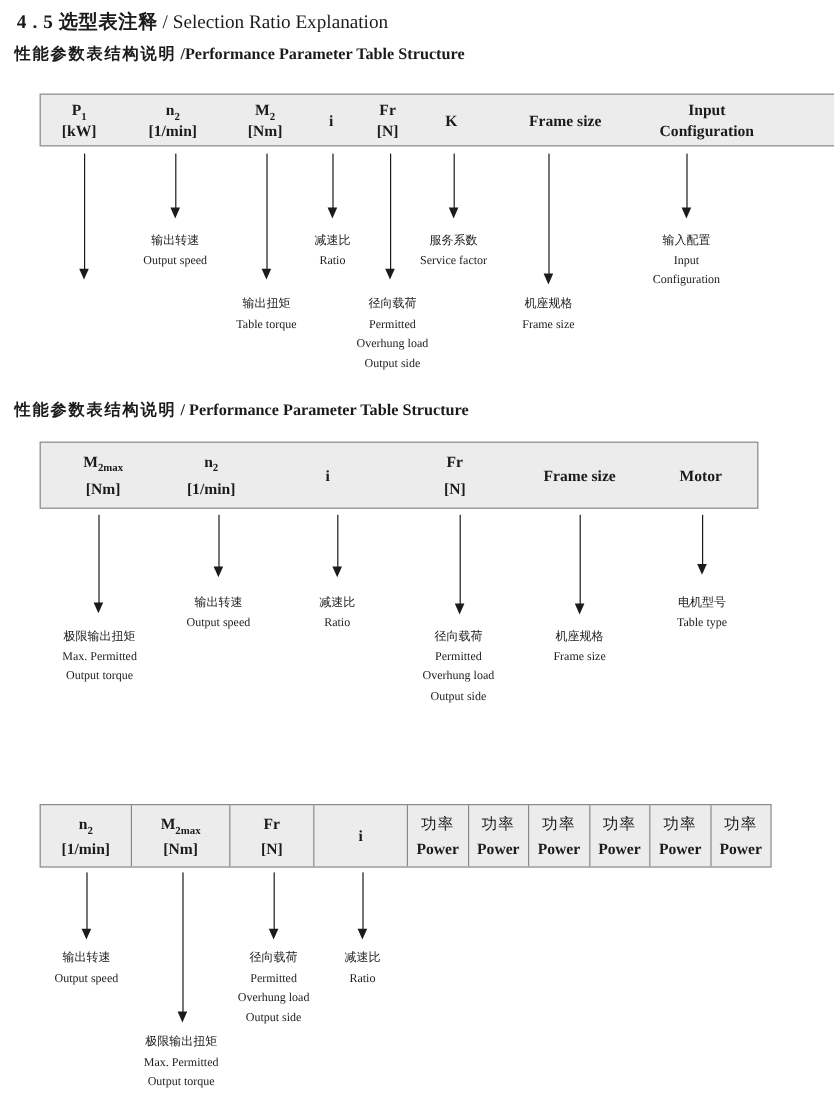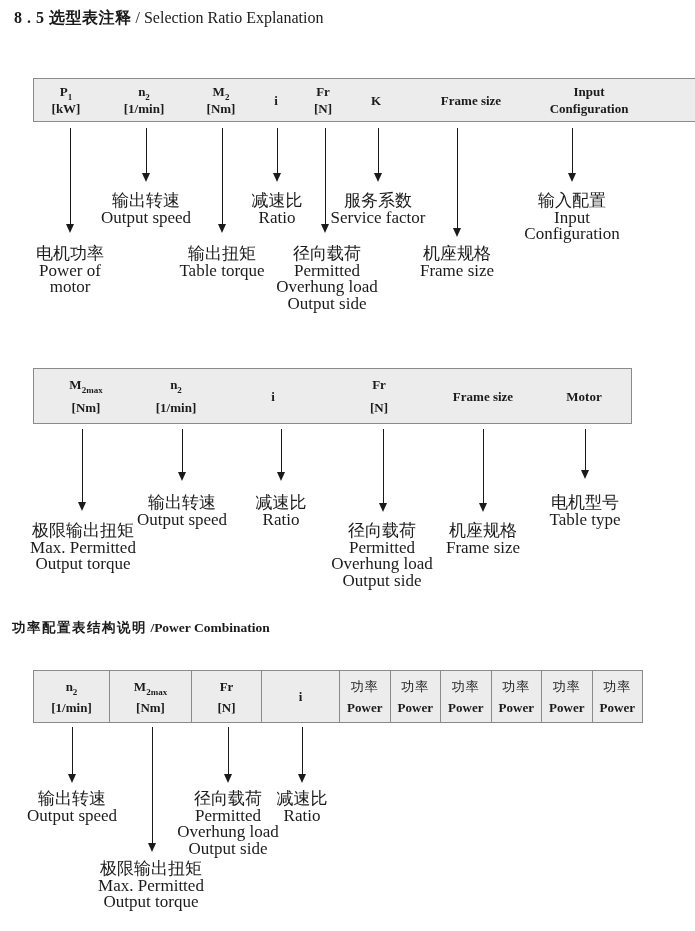--- a/index.html
+++ b/index.html
@@ -23,33 +23,37 @@
   .l2{line-height:17px;}
   .l2:empty{display:none;}
   .t2 .l1,.t2 .l2{line-height:23px;}
   .t3 .l1,.t3 .l2{line-height:21px;}
   sub{font-size:9px;line-height:0;}
   .pw .l1{font-weight:400;letter-spacing:1px;}
   .arrow{position:absolute;width:9px;}
   .arrow::before{content:"";position:absolute;left:4px;top:0;bottom:7px;width:1px;background:#1b1b1b;}
   .arrow::after{content:"";position:absolute;left:0;bottom:0;width:0;height:0;
         border-left:4.5px solid transparent;border-right:4.5px solid transparent;border-top:9px solid #1b1b1b;}
-  .lbl{position:absolute;transform:translateX(-50%);text-align:center;font-size:17px;
+  .lbl{position:absolute;transform:translateX(-50%);text-align:center;font-size:10px;
        line-height:16.5px;white-space:pre-line;}
 </style>
 </head>
 <body>
 
 <div class="page">
 
   <div class="title">
-    <span class="tzh">8 . 5 选型表注释</span>
+    <span class="tzh">4 . 5 选型表注释</span>
     <span class="ten">/ Selection Ratio Explanation</span>
   </div>
 
+  <div class="sec-h" style="top:36px">
+    <span class="hzh">性能参数表结构说明</span>
+    <span class="hen">/Performance Parameter Table Structure</span>
+  </div>
 
   <div class="tbl t1">
     <div class="cell" style="left:32px">
       <div class="l1"><span>P</span><sub>1</sub></div>
       <div class="l2">[kW]</div>
     </div>
     <div class="cell" style="left:110px">
       <div class="l1"><span>n</span><sub>2</sub></div>
       <div class="l2">[1/min]</div>
     </div>
@@ -81,41 +85,42 @@
 
   <div class="arrow" style="left:66px;top:128px;height:105px"></div>
   <div class="arrow" style="left:142px;top:128px;height:54px"></div>
   <div class="arrow" style="left:218px;top:128px;height:105px"></div>
   <div class="arrow" style="left:273px;top:128px;height:54px"></div>
   <div class="arrow" style="left:321px;top:128px;height:105px"></div>
   <div class="arrow" style="left:374px;top:128px;height:54px"></div>
   <div class="arrow" style="left:453px;top:128px;height:109px"></div>
   <div class="arrow" style="left:568px;top:128px;height:54px"></div>
 
-  <div class="lbl" style="left:70px;top:246px">电机功率
-Power of
-motor</div>
   <div class="lbl" style="left:146px;top:193px">输出转速
 Output speed</div>
   <div class="lbl" style="left:222px;top:246px">输出扭矩
 Table torque</div>
   <div class="lbl" style="left:277px;top:193px">减速比
 Ratio</div>
   <div class="lbl" style="left:327px;top:246px">径向载荷
 Permitted
 Overhung load
 Output side</div>
   <div class="lbl" style="left:378px;top:193px">服务系数
 Service factor</div>
   <div class="lbl" style="left:457px;top:246px">机座规格
 Frame size</div>
   <div class="lbl" style="left:572px;top:193px">输入配置
 Input
 Configuration</div>
 
+  <div class="sec-h" style="top:333px">
+    <span class="hzh">性能参数表结构说明</span>
+    <span class="hen">/ Performance Parameter Table Structure</span>
+  </div>
 
   <div class="tbl t2">
     <div class="cell" style="left:52px">
       <div class="l1"><span>M</span><sub>2max</sub></div>
       <div class="l2">[Nm]</div>
     </div>
     <div class="cell" style="left:142px">
       <div class="l1"><span>n</span><sub>2</sub></div>
       <div class="l2">[1/min]</div>
     </div>
@@ -153,24 +158,20 @@
 Ratio</div>
   <div class="lbl" style="left:382px;top:523px">径向载荷
 Permitted
 Overhung load
 Output side</div>
   <div class="lbl" style="left:483px;top:523px">机座规格
 Frame size</div>
   <div class="lbl" style="left:585px;top:495px">电机型号
 Table type</div>
 
-  <div class="sec-h" style="top:619px">
-    <span class="hzh">功率配置表结构说明</span>
-    <span class="hen">/Power Combination</span>
-  </div>
 
   <div class="tbl t3">
     <div class="cell" style="width:76px">
       <div class="l1"><span>n</span><sub>2</sub></div>
       <div class="l2">[1/min]</div>
     </div>
     <div class="cell" style="width:82px">
       <div class="l1"><span>M</span><sub>2max</sub></div>
       <div class="l2">[Nm]</div>
     </div>

